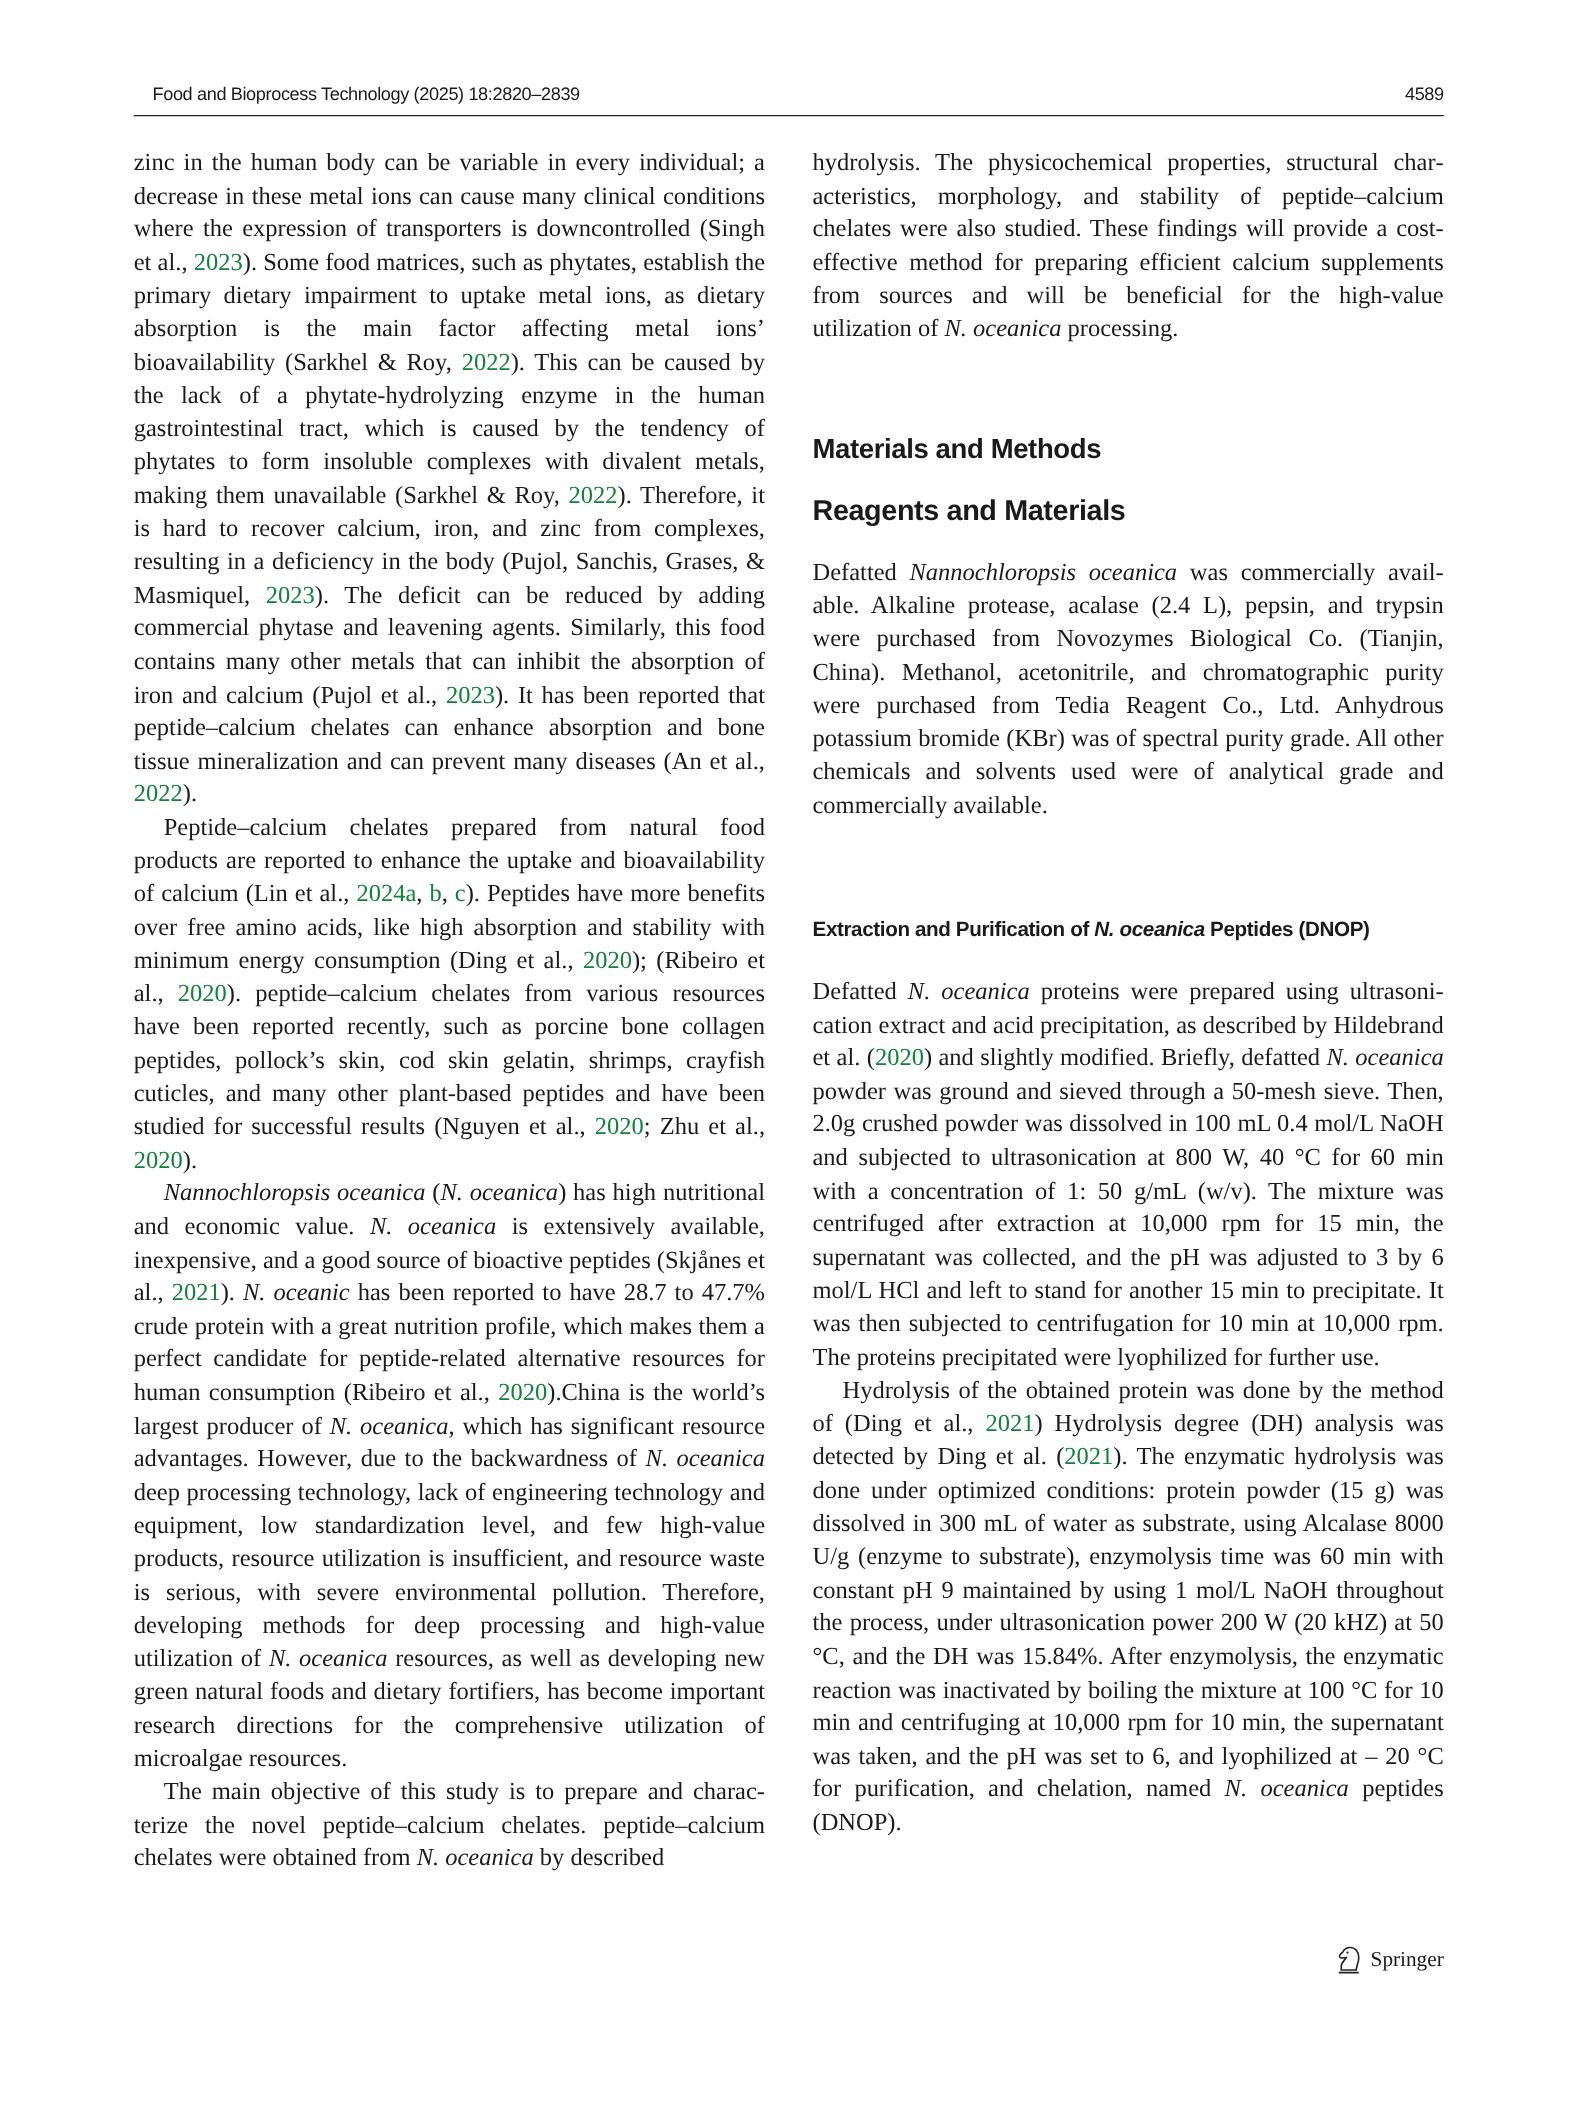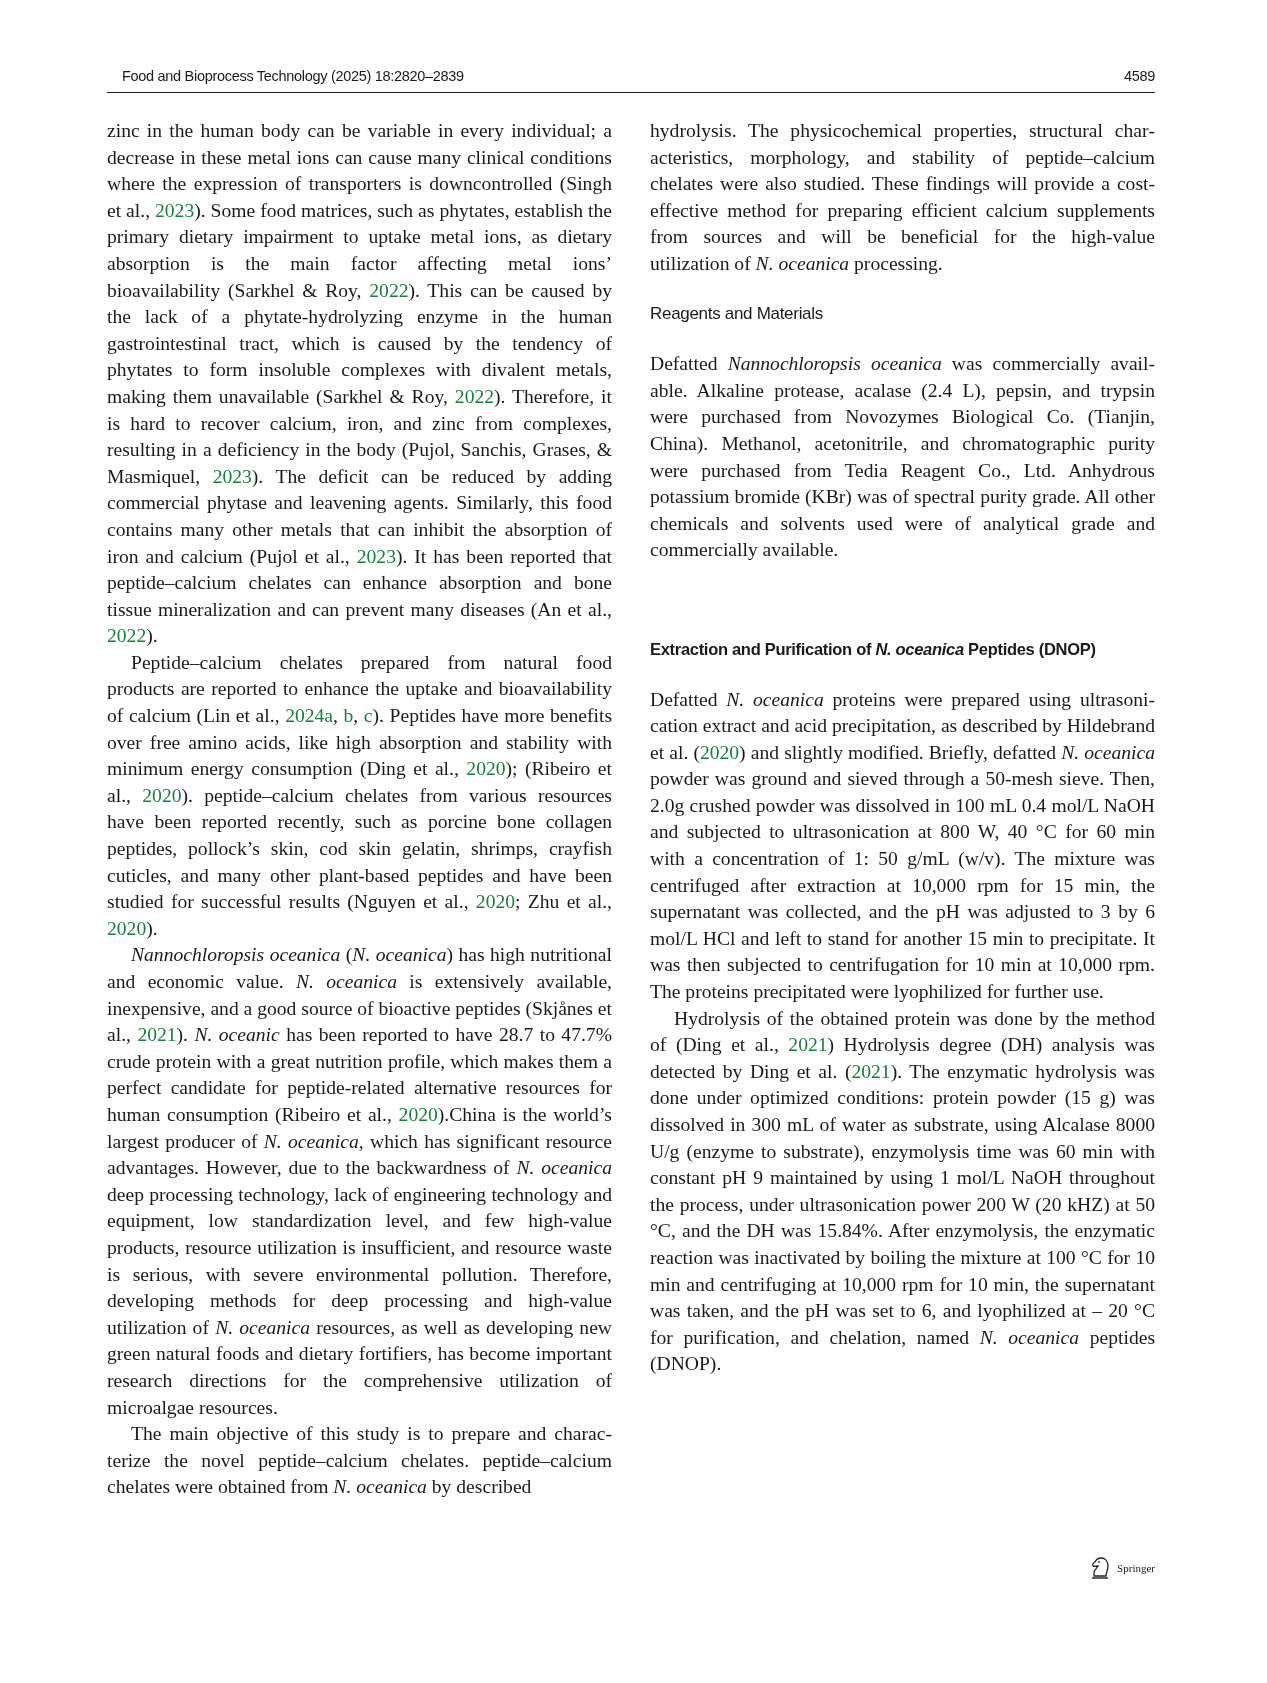--- a/index.html
+++ b/index.html
@@ -20,31 +20,31 @@
     .col.right { left: 650px; }
     .col p { margin: 0; }
     .col p.indent { text-indent: 24px; }
     .cite { color: #15803d; }
     .it { font-style: italic; }
     h2.sec {
       font-family: "Liberation Sans", sans-serif; font-weight: bold; font-size: 22px;
       margin: 0; letter-spacing: -0.3px;
     }
     h3.sub {
-      font-family: "Liberation Sans", sans-serif; font-weight: normal; font-size: 17px;
+      font-family: "Liberation Sans", sans-serif; font-weight: bold; font-size: 23px;
       margin: 0; letter-spacing: -0.3px;
     }
     h4.subsub {
       font-family: "Liberation Sans", sans-serif; font-weight: bold; font-size: 16.5px;
       margin: 0; letter-spacing: -0.3px;
     }
     h4.subsub .it { font-style: italic; }
     .footer {
       position: absolute; right: 112px; top: 1556px; display: flex; align-items: center; gap: 6px;
-      font-family: "Liberation Serif", serif; font-size: 11px;
+      font-family: "Liberation Serif", serif; font-size: 17px;
     }
     .footer svg { display: block; }
   </style>
 </head>
 <body>
 
 <div class="header">
   <span class="journal">Food and Bioprocess Technology (2025) 18:2820–2839</span>
   <span class="pageno">4589</span>
 </div>
@@ -55,20 +55,21 @@
   <p class="indent"><span>Peptide–calcium chelates prepared from natural food products are reported to enhance the uptake and bioavail­ability of calcium (Lin et al., </span><a class="cite">2024a</a><span>, </span><a class="cite">b</a><span>, </span><a class="cite">c</a><span>). Peptides have more benefits over free amino acids, like high absorption and stability with minimum energy consumption (Ding et al., </span><a class="cite">2020</a><span>); (Ribeiro et al., </span><a class="cite">2020</a><span>). peptide–calcium chelates from various resources have been reported recently, such as por­cine bone collagen peptides, pollock’s skin, cod skin gelatin, shrimps, crayfish cuticles, and many other plant-based pep­tides and have been studied for successful results (Nguyen et al., </span><a class="cite">2020</a><span>; Zhu et al., </span><a class="cite">2020</a><span>).</span></p>
 
   <p class="indent"><span class="it">Nannochloropsis oceanica</span><span> (</span><span class="it">N. oceanica</span><span>) has high nutri­tional and economic value. </span><span class="it">N. oceanica</span><span> is extensively avail­able, inexpensive, and a good source of bioactive peptides (Skjånes et al., </span><a class="cite">2021</a><span>). </span><span class="it">N. oceanic</span><span> has been reported to have 28.7 to 47.7% crude protein with a great nutrition profile, which makes them a perfect candidate for peptide-related alternative resources for human consumption (Ribeiro et al., </span><a class="cite">2020</a><span>).China is the world’s largest producer of </span><span class="it">N. oceanica</span><span>, which has significant resource advantages. However, due to the backwardness of </span><span class="it">N. oceanica</span><span> deep processing tech­nology, lack of engineering technology and equipment, low standardization level, and few high-value products, resource utilization is insufficient, and resource waste is serious, with severe environmental pollution. Therefore, developing meth­ods for deep processing and high-value utilization of </span><span class="it">N. oce­anica</span><span> resources, as well as developing new green natural foods and dietary fortifiers, has become important research directions for the comprehensive utilization of microalgae resources.</span></p>
 
   <p class="indent"><span>The main objective of this study is to prepare and charac­terize the novel peptide–calcium chelates. peptide–calcium chelates were obtained from </span><span class="it">N. oceanica</span><span> by described</span></p>
 </div>
 
 <div class="col right">
   <p><span>hydrolysis. The physicochemical properties, structural char­acteristics, morphology, and stability of peptide–calcium chelates were also studied. These findings will provide a cost-effective method for preparing efficient calcium supple­ments from sources and will be beneficial for the high-value utilization of </span><span class="it">N. oceanica</span><span> processing.</span></p>
 
+  <h2 class="sec" style="margin-top:68px;">Materials and Methods</h2>
 
   <h3 class="sub" style="margin-top:23px;">Reagents and Materials</h3>
 
   <p style="margin-top:24px;"><span>Defatted </span><span class="it">Nannochloropsis oceanica</span><span> was commercially avail­able. Alkaline protease, acalase (2.4 L), pepsin, and trypsin were purchased from Novozymes Biological Co. (Tianjin, China). Methanol, acetonitrile, and chromatographic purity were purchased from Tedia Reagent Co., Ltd. Anhydrous potassium bromide (KBr) was of spectral purity grade. All other chemicals and solvents used were of analytical grade and commercially available.</span></p>
 
   <h4 class="subsub" style="margin-top:72px;"><span>Extraction and Purification of </span><span class="it">N. oceanica</span><span> Peptides (DNOP)</span></h4>
 
   <p style="margin-top:24px;"><span>Defatted </span><span class="it">N. oceanica</span><span> proteins were prepared using ultrasoni­cation extract and acid precipitation, as described by Hilde­brand et al. (</span><a class="cite">2020</a><span>) and slightly modified. Briefly, defatted </span><span class="it">N. oceanica</span><span> powder was ground and sieved through a 50-mesh sieve. Then, 2.0g crushed powder was dissolved in 100 mL 0.4 mol/L NaOH and subjected to ultrasonication at 800 W, 40 °C for 60 min with a concentration of 1: 50 g/mL (w/v). The mixture was centrifuged after extraction at 10,000 rpm for 15 min, the supernatant was collected, and the pH was adjusted to 3 by 6 mol/L HCl and left to stand for another 15 min to precipitate. It was then subjected to centrifugation for 10 min at 10,000 rpm. The proteins precipitated were lyophilized for further use.</span></p>
 
   <p class="indent"><span>Hydrolysis of the obtained protein was done by the method of (Ding et al., </span><a class="cite">2021</a><span>) Hydrolysis degree (DH) analysis was detected by Ding et al. (</span><a class="cite">2021</a><span>). The enzymatic hydrolysis was done under optimized conditions: protein powder (15 g) was dissolved in 300 mL of water as substrate, using Alcalase 8000 U/g (enzyme to substrate), enzymolysis time was 60 min with constant pH 9 maintained by using 1 mol/L NaOH throughout the process, under ultrasonication power 200 W (20 kHZ) at 50 °C, and the DH was 15.84%. After enzymolysis, the enzymatic reaction was inactivated by boiling the mixture at 100 °C for 10 min and centrifuging at 10,000 rpm for 10 min, the supernatant was taken, and the pH was set to 6, and lyophilized at – 20 °C for purification, and chelation, named </span><span class="it">N. oceanica</span><span> peptides (DNOP).</span></p>

